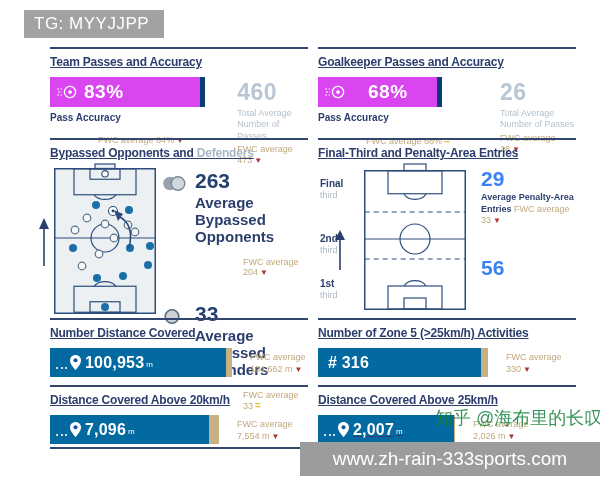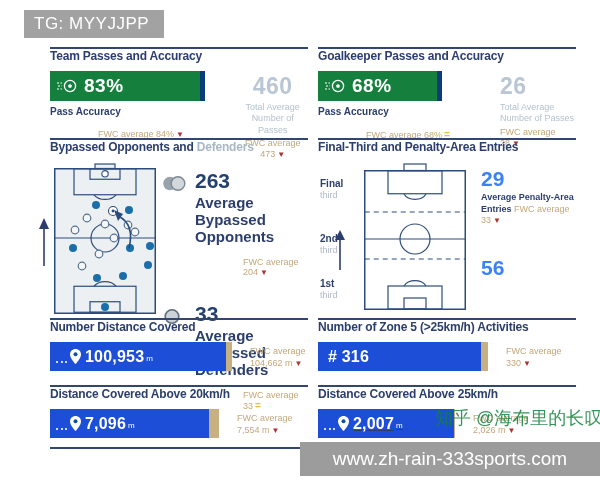--- a/index.html
+++ b/index.html
@@ -9,38 +9,38 @@
 
   
   .tg-badge { position:absolute; left:24px; top:10px; width:140px; height:28px; background:#a2a2a2;
               color:#fff; font-size:17px; line-height:28px; padding-left:10px; letter-spacing:.5px; }
   .zhihu-mark { position:absolute; left:402px; top:406px; font-size:18px; color:#15803d; opacity:.85; z-index:6; white-space:nowrap;margin-left:33px; }
   .url-bar { position:absolute; left:300px; top:442px; width:300px; height:34px; background:#9c9c9c; z-index:7;
              display:flex; align-items:center; justify-content:center; color:#fff; font-size:19px; }
 
   
   .panel { position:absolute; border-top:2px solid #32466f; }
-  .p-title { font-size:12px; font-weight:bold; color:#2c3e6d; letter-spacing:-.2px; }
+  .p-title { font-size:12px; font-weight:bold; color:#2c3e6d; margin-top:6px; letter-spacing:-.2px;text-decoration:underline; }
   .p-title .light { color:#a9b6c3; font-weight:bold; }
 
   .col-l { left:50px; width:258px; }
   .col-r { left:318px; width:258px; }
 
   
   .pa-body { display:flex; margin-top:8px; }
   .pa-left { width:196px; }
-  .pa-bar { height:30px; background:#15803d; border-right:5px solid #0a3c78;
+  .pa-bar { height:30px; background:#d946ef; border-right:5px solid #0a3c78;
             display:flex; align-items:center; padding-left:7px; }
   .pa-val { color:#fff; font-size:19px; font-weight:bold; margin-left:7px; letter-spacing:.5px; }
   .pa-label { font-size:10px; font-weight:bold; color:#2c3e6d; margin-top:5px; }
   .fwc { font-size:9px; color:#c2a87a; margin-top:12px;padding-left:48px; }
   .trend-down { color:#a83434; font-size:8px; margin-left:2px; }
   .trend-eq { color:#e0bf3a; font-size:10px; font-weight:bold; margin-left:2px; }
   .pa-side { margin-left:auto; padding-top:2px; }
-  .side-460 { width:74px;text-align:center; }
+  .side-460 { width:74px; }
   .side-26  { width:82px; }
   .side-num { font-size:23px; color:#b9c6d3; font-weight:bold; letter-spacing:.5px; }
   .side-label { font-size:9px; color:#b4c1cd; line-height:1.25; margin-top:2px; }
   .side-fwc { font-size:9px; color:#c2a87a; line-height:1.25; margin-top:2px; }
 
   
   .pitch3 { position:absolute; left:4px; top:28px; }
   .bp-stats { position:absolute; left:112px; top:30px; width:146px; }
   .bp-stat { display:flex; margin-bottom:26px; }
   .bp-icon { margin:5px 7px 0 0; flex:none; }
@@ -55,21 +55,21 @@
   .pitch4 { position:absolute; left:46px; top:30px; }
   .ft-stats { position:absolute; left:163px; top:28px; width:95px; }
   .ft-stat { margin-bottom:30px; }
   .ft-num { font-size:21px; font-weight:bold; color:#3b82f6; line-height:1.05; }
   .ft-label { font-size:9px; font-weight:bold; color:#2c3e6d; margin-top:2px; line-height:1.3; }
   .ft-label .fwc-inline { font-size:9px; color:#c2a87a; font-weight:normal; }
 
   
   .d-body { display:flex; margin-top:8px; align-items:flex-start; }
   .d-track { height:29px; background:#c7b183; flex:none; }
-  .d-fill { height:100%; background:#1d4ed8; display:flex; align-items:center; padding-left:6px; overflow:hidden; }
+  .d-fill { height:100%; background:#0369a1; display:flex; align-items:center; padding-left:6px; overflow:hidden; }
   .trail { width:11px; border-bottom:2px dotted rgba(255,255,255,.8); margin:10px 3px 0 0; flex:none; }
   .d-val { color:#fff; font-size:16px; font-weight:bold; margin-left:4px; white-space:nowrap; letter-spacing:.2px; }
   .d-unit { color:#fff; font-size:8px; margin-left:2px; align-self:center; padding-top:4px; }
   .d-fwc { font-size:9px; color:#c2a87a; line-height:1.3; margin-left:18px; padding-top:4px; }
   .w182 { width:182px; } .w170 { width:170px; } .w169 { width:169px; } .w137 { width:137px;text-decoration:underline; }
 
   .divider-bottom { position:absolute; left:50px; top:447px; width:258px; border-top:2px solid #32466f; }
 </style>
 </head>
 <body>
@@ -100,21 +100,21 @@
         <div class="side-label">Total Average Number of Passes</div>
         <div class="side-fwc"><span>FWC average 473</span><span class="trend-down">▼</span></div>
       </div>
     </div>
   </div>
 
   <div class="panel col-r" style="top:47px;height:89px;">
     <div class="p-title">Goalkeeper Passes and Accuracy</div>
     <div class="pa-body">
       <div class="pa-left">
-        <div class="pa-bar" style="width: 68%;">
+        <div class="pa-bar" style="width: 68%; gap: 16px;">
           <svg class="ball" width="20" height="16" viewBox="0 0 20 16">
             <line x1="0" y1="5" x2="5" y2="5" stroke="#fff" stroke-width="1.2" stroke-dasharray="2,1.5"></line>
             <line x1="1" y1="8" x2="5" y2="8" stroke="#fff" stroke-width="1.2" stroke-dasharray="2,1.5"></line>
             <line x1="0" y1="11" x2="5" y2="11" stroke="#fff" stroke-width="1.2" stroke-dasharray="2,1.5"></line>
             <circle cx="13" cy="8" r="5.6" fill="none" stroke="#fff" stroke-width="1.3"></circle>
             <polygon points="13,6 15,7.5 14.2,9.8 11.8,9.8 11,7.5" fill="#fff"></polygon>
           </svg>
           <span class="pa-val">68%</span>
         </div>
         <div class="pa-label">Pass Accuracy</div>

